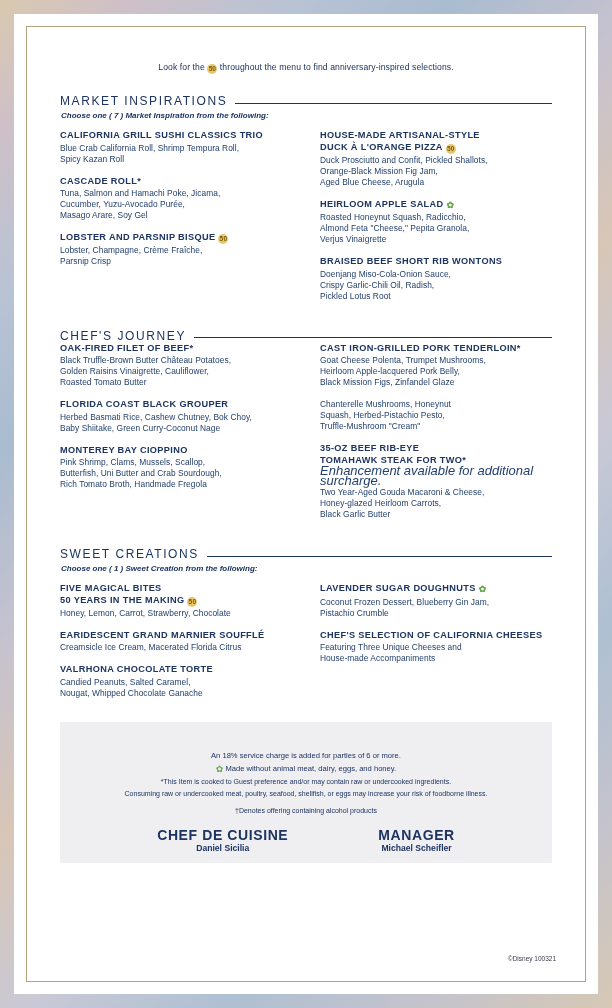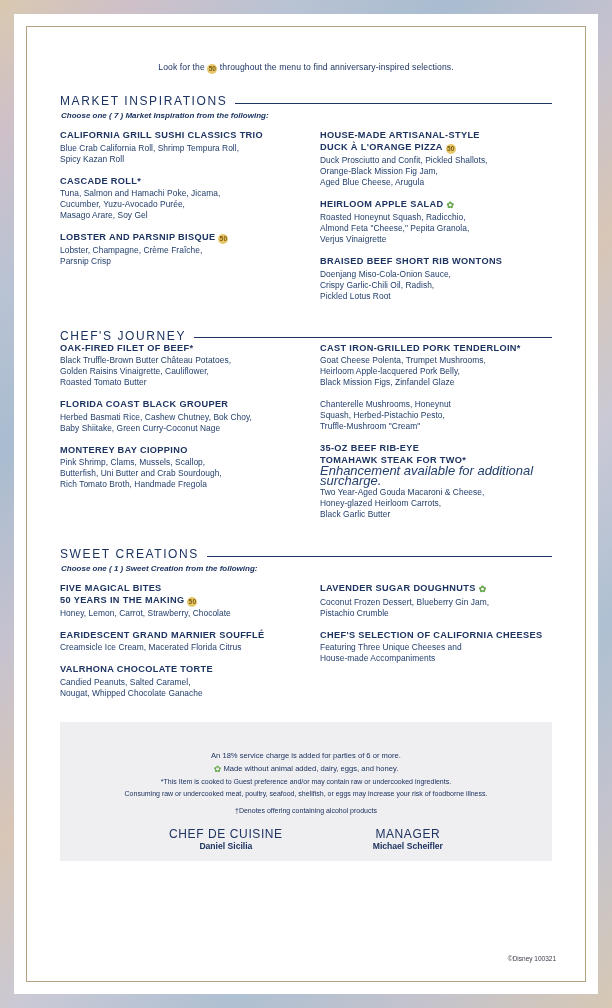--- a/index.html
+++ b/index.html
@@ -172,22 +172,22 @@
   .sign-row {
     display: flex;
     justify-content: center;
     gap: 90px;
     margin-top: 12px;
   }
   .sign-block {
     text-align: center;
   }
   .sign-title {
-    font-size: 12px;
-    font-weight: normal;
+    font-size: 14px;
+    font-weight: bold;
     letter-spacing: .6px;
     color: #1d3461;
   }
   .sign-name {
     font-size: 8.6px;
     color: #1d3461;
     font-weight: bold;
   }
   .copyright {
     position: absolute;
@@ -322,21 +322,21 @@
                 </div>
               </div>
             </div>
           </div>
         </div>
 
       <div class="footer">
         <p>An 18% service charge is added for parties of 6 or more.</p>
         <p>
           <span class="leaf">✿</span>
-          <span>Made without animal added, dairy, eggs, and honey.</span>
+          <span>Made without animal meat, dairy, eggs, and honey.</span>
         </p>
         <p class="small">*This Item is cooked to Guest preference and/or may contain raw or undercooked ingredients.</p>
         <p class="small">Consuming raw or undercooked meat, poultry, seafood, shellfish, or eggs may increase your risk of foodborne illness.</p>
         <p class="small" style="margin-top:7px;">†Denotes offering containing alcohol products</p>
 
         <div class="sign-row">
           <div class="sign-block">
             <div class="sign-title">CHEF DE CUISINE</div>
             <div class="sign-name">Daniel Sicilia</div>
           </div>

